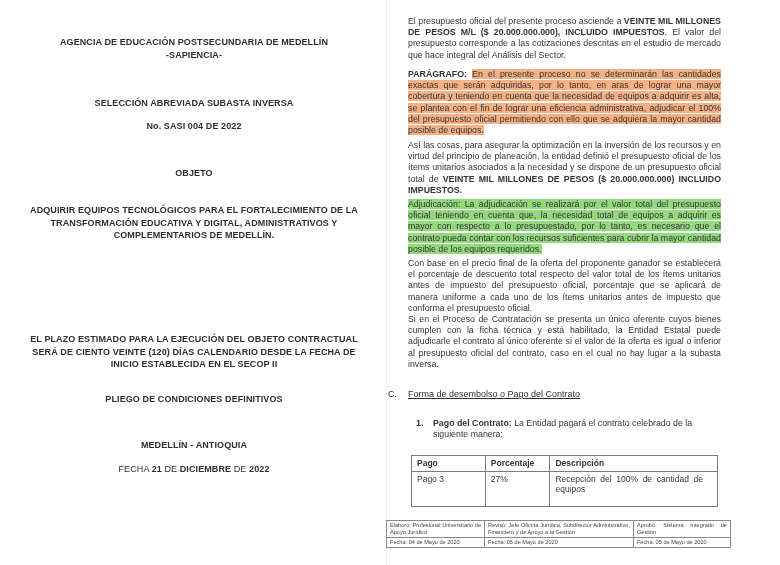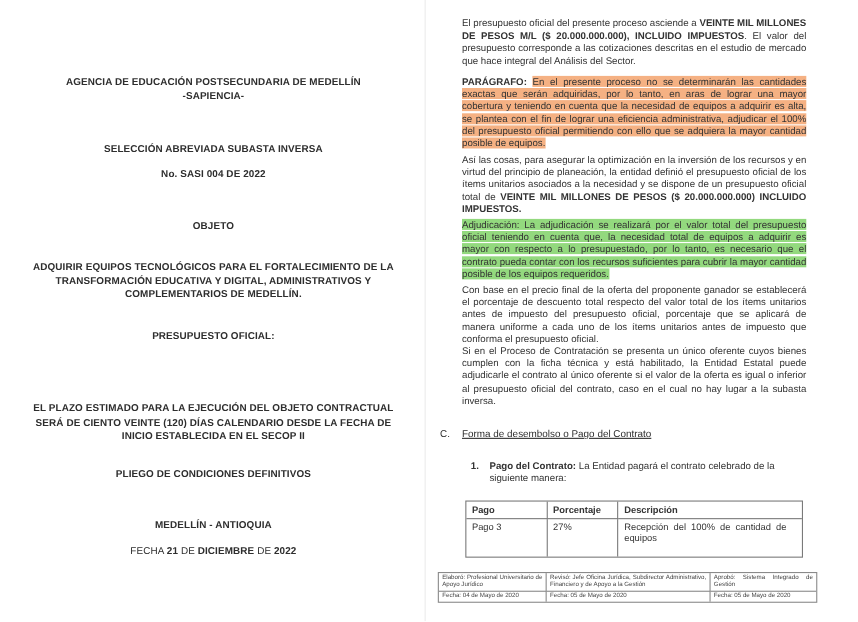--- a/index.html
+++ b/index.html
@@ -5,25 +5,25 @@
   html,body{margin:0;padding:0;background:#ffffff;}
   .canvas{
     position:relative;width:780px;height:565px;background:#ffffff;overflow:hidden;
     font-family:"Liberation Sans", sans-serif;color:#333;
   }
   .page-divider{position:absolute;left:386px;top:0;width:1px;height:565px;background:#ececec;}
 
   
   .page-left{position:absolute;left:0;top:0;width:390px;height:565px;}
   .cblock{position:absolute;left:20px;width:348px;text-align:center;font-weight:bold;
-          font-size:9px;line-height:12.5px;color:#2e2e2e;letter-spacing:.1px;margin-top:32px;}
+          font-size:9px;line-height:12.5px;color:#2e2e2e;letter-spacing:.1px;}
   .cblock .rg{font-weight:normal;}
 
   
-  .page-right{position:absolute;left:398px;top:0;width:360px;height:496px;}
+  .page-right{position:absolute;left:386px;top:0;width:360px;height:496px;}
   .para{position:absolute;left:22px;width:313px;text-align:justify;
         font-size:8.8px;line-height:11.2px;color:#333;}
   .b{font-weight:bold;}
   .hl-o{background:#f5b183;}
   .hl-g{background:#93d97e;}
 
   .sec-heading{position:absolute;left:2px;top:389px;font-size:9px;font-weight:normal;color:#2e2e2e;}
   .sec-heading .sec-title{text-decoration:underline;margin-left:11px;}
 
   .list-item{position:absolute;left:30px;top:418px;width:292px;display:flex;
@@ -64,21 +64,20 @@
     </div>
 
     <div class="cblock" style="top:97px;">SELECCIÓN ABREVIADA SUBASTA INVERSA</div>
 
     <div class="cblock" style="top:120px;">No. SASI 004 DE 2022</div>
 
     <div class="cblock" style="top:167px;">OBJETO</div>
 
     <div class="cblock" style="top:204px;">ADQUIRIR EQUIPOS TECNOLÓGICOS PARA EL FORTALECIMIENTO DE LA TRANSFORMACIÓN EDUCATIVA Y DIGITAL, ADMINISTRATIVOS Y COMPLEMENTARIOS DE MEDELLÍN.</div>
 
-    <div class="cblock" style="top:267px;">PRESUPUESTO OFICIAL:</div>
 
 
     <div class="cblock" style="top:333px;">EL PLAZO ESTIMADO PARA LA EJECUCIÓN DEL OBJETO CONTRACTUAL SERÁ DE CIENTO VEINTE (120) DÍAS CALENDARIO DESDE LA FECHA DE INICIO ESTABLECIDA EN EL SECOP II</div>
 
     <div class="cblock" style="top:393px;">PLIEGO DE CONDICIONES DEFINITIVOS</div>
 
     <div class="cblock" style="top:439px;">MEDELLÍN - ANTIOQUIA</div>
 
     <div class="cblock" style="top:463px;">
       <span class="rg">FECHA </span><span>21</span><span class="rg"> DE </span><span>DICIEMBRE</span><span class="rg"> DE </span><span>2022</span>

